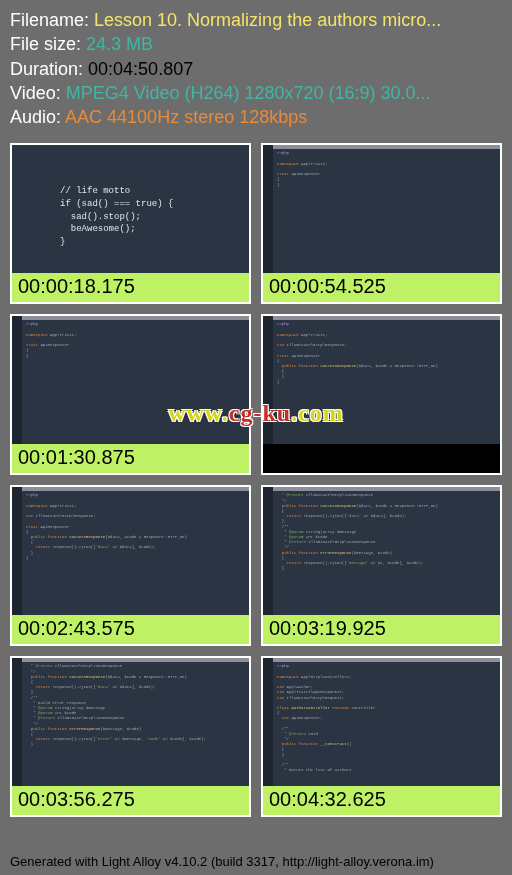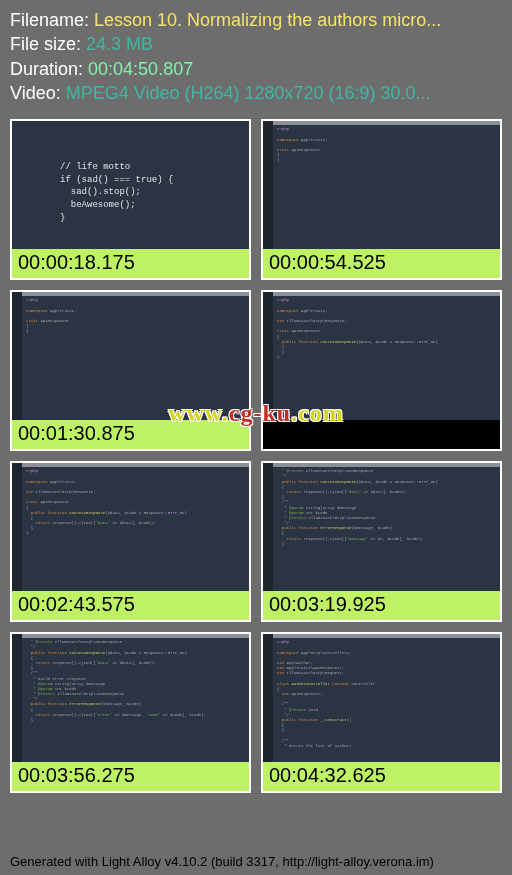--- a/index.html
+++ b/index.html
@@ -13,21 +13,21 @@
   }
   .meta {
     padding: 8px 10px 6px 10px;
     font-size: 18px;
     line-height: 1.35;
     color: #fff;
   }
   .meta .label { color: #fefefe; }
   .meta .val-yellow { color: #f5e36a; }
   .meta .val-teal { color: #3fb7a3; }
-  .meta .val-green { color: #86efac; text-align: center; }
+  .meta .val-green { color: #000000; text-align: center; }
   .meta .val-orange { color: #e88a3a; }
   .meta-row { margin-bottom: 0px; white-space: nowrap; overflow: hidden; text-overflow: ellipsis; }
 
   .grid {
     padding: 8px 10px 8px 10px;
     display: grid;
     grid-template-columns: 1fr 1fr;
     gap: 10px 10px;
   }
   .thumb {
@@ -126,20 +126,24 @@
     <span class="val-teal">24.3 MB</span>
   </div>
   <div class="meta-row">
     <span class="label">Duration:</span>
     <span class="val-green">00:04:50.807</span>
   </div>
   <div class="meta-row">
     <span class="label">Video:</span>
     <span class="val-teal">MPEG4 Video (H264) 1280x720 (16:9) 30.0...</span>
   </div>
+  <div class="meta-row">
+    <span class="label">Audio:</span>
+    <span class="val-orange">AAC 44100Hz stereo 128kbps</span>
+  </div>
 </div>
 
 <div class="grid">
 
   <div class="thumb">
     <div class="frame">
       <div class="code-block">// life motto
 if (sad() === true) {
   sad().stop();
   beAwesome();

